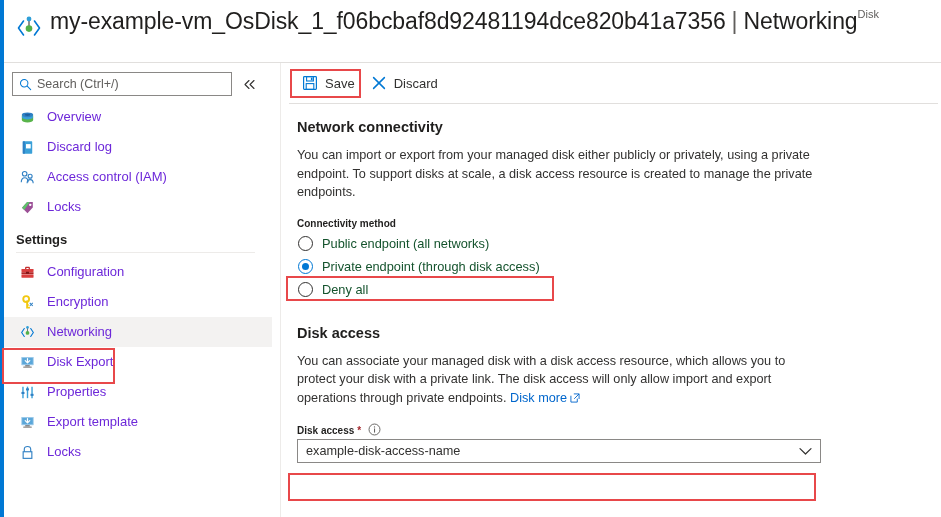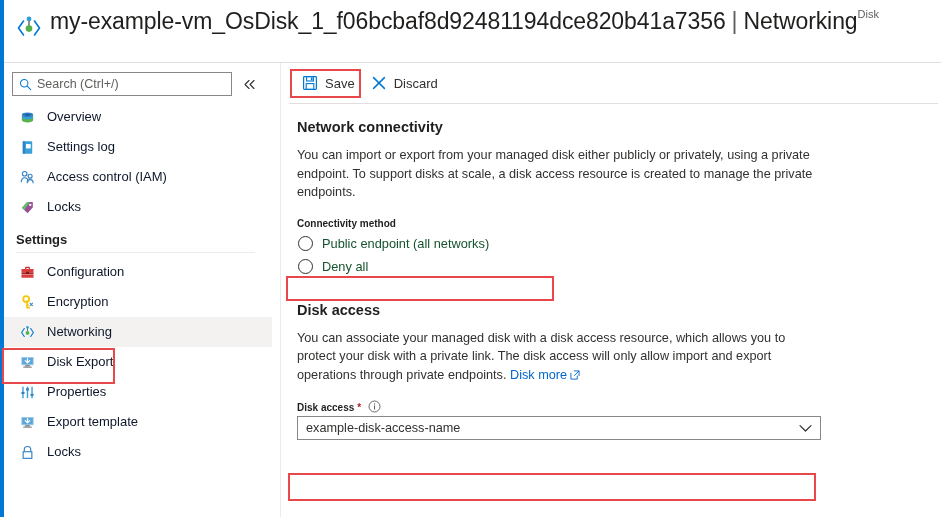--- a/index.html
+++ b/index.html
@@ -95,21 +95,21 @@
     cursor: pointer;
     width: 268px;
   }
   .nav-item.selected { background: #f3f2f1; }
   .nav-icon {
     width: 22px; height: 18px; flex: 0 0 22px;
     display: flex; align-items: center; justify-content: center;
     margin-right: 9px;
   }
   .nav-label {
-    font-size: 13px; color: #0f172a; line-height: 18px;
+    font-size: 13px; color: #6d28d9; line-height: 18px;
     white-space: nowrap;
   }
   .nav-group-title {
     font-size: 13px; font-weight: bold; color: #201f1e;
     padding: 10px 0 4px 12px;
   }
   .nav-group-rule {
     height: 1px; background: #edebe9;
     margin: 1px 25px 4px 12px;
   }
@@ -274,21 +274,21 @@
       </div>
 
       <div class="nav-item">
         <span class="nav-icon">
           <svg width="17" height="17" viewBox="0 0 18 18">
             <rect x="4" y="2.5" width="10" height="13" rx="0.6" fill="#3aa0d8"></rect>
             <rect x="4" y="2.5" width="2.2" height="13" fill="#2e7fc4"></rect>
             <rect x="7.4" y="5.4" width="5" height="4.6" fill="#ffffff"></rect>
           </svg>
         </span>
-        <span class="nav-label">Settings log</span>
+        <span class="nav-label">Discard log</span>
       </div>
 
       <div class="nav-item">
         <span class="nav-icon">
           <svg width="17" height="17" viewBox="0 0 18 18">
             <circle cx="6" cy="5" r="2.4" fill="none" stroke="#3181c4" stroke-width="1.2"></circle>
             <path d="M2.4 14 C2.4 10.8 4 9.3 6 9.3 C8 9.3 9.6 10.8 9.6 14" fill="none" stroke="#3181c4" stroke-width="1.2"></path>
             <circle cx="11.8" cy="7.6" r="2.1" fill="none" stroke="#3181c4" stroke-width="1.2"></circle>
             <path d="M8.6 15.2 C8.6 12.4 10 11.3 11.8 11.3 C13.6 11.3 15 12.4 15 15.2" fill="none" stroke="#3181c4" stroke-width="1.2"></path>
           </svg>
@@ -436,20 +436,26 @@
       <div class="field-label">
         <span>Connectivity method</span>
       </div>
 
       <div>
         <div class="radio-row">
           <span class="radio-circle"></span>
           <span class="radio-label">Public endpoint (all networks)</span>
         </div>
         <div class="radio-row">
+          <span class="radio-circle checked">
+            <span class="radio-dot"></span>
+          </span>
+          <span class="radio-label">Private endpoint (through disk access)</span>
+        </div>
+        <div class="radio-row">
           <span class="radio-circle"></span>
           <span class="radio-label">Deny all</span>
         </div>
       </div>
 
       <div class="section-title" style="margin-top:24px;">Disk access</div>
       <div class="paragraph"><span>You can associate your managed disk with a disk access resource, which allows you to protect your disk with a private link. The disk access will only allow import and export operations through private endpoints.</span> <a class="link"><span>Disk more</span><span class="ext-icon">
               <svg width="10" height="10" viewBox="0 0 11 11">
                 <path d="M1 3 L1 10 L8 10 L8 6.2" fill="none" stroke="#0066cc" stroke-width="1"></path>
                 <path d="M4.2 1 L10 1 L10 6.6" fill="none" stroke="#0066cc" stroke-width="1"></path>

